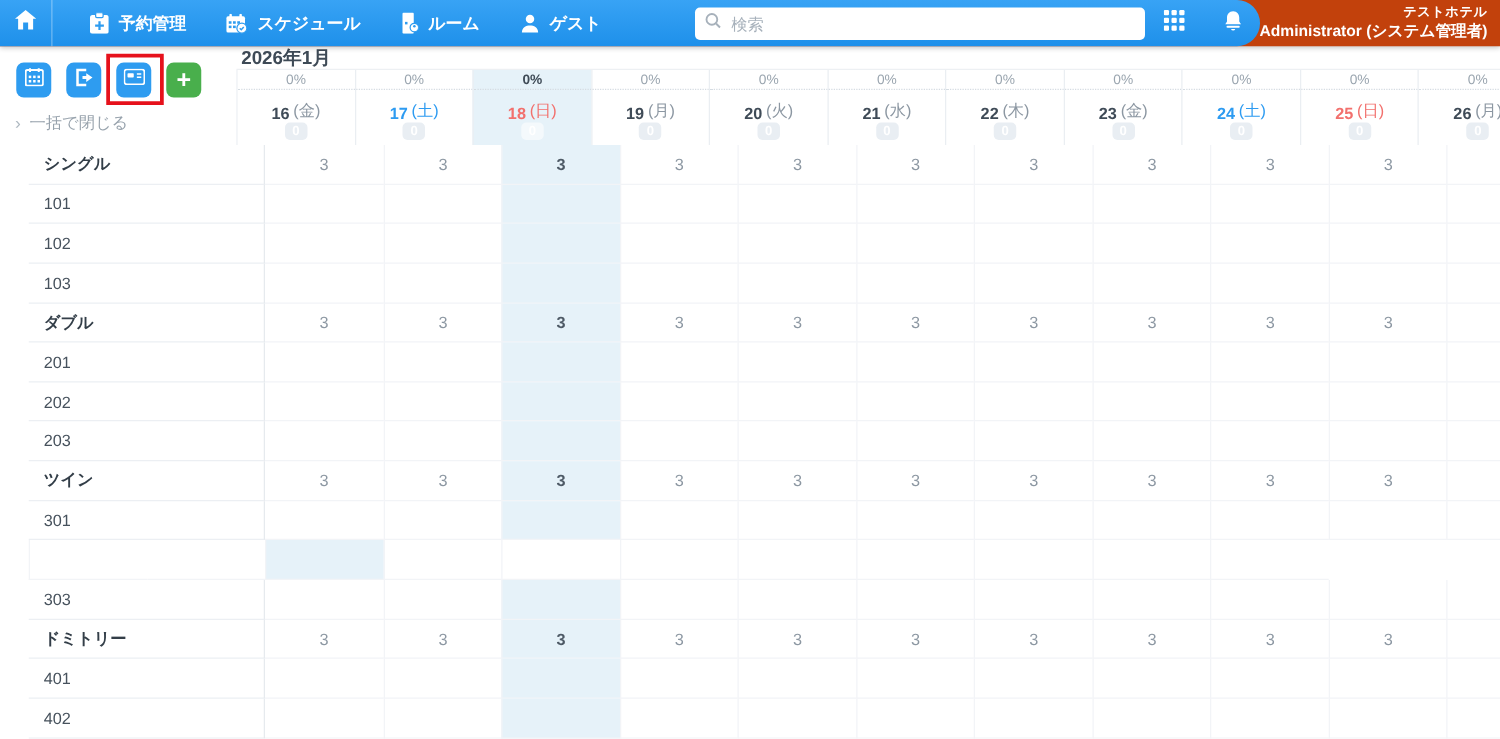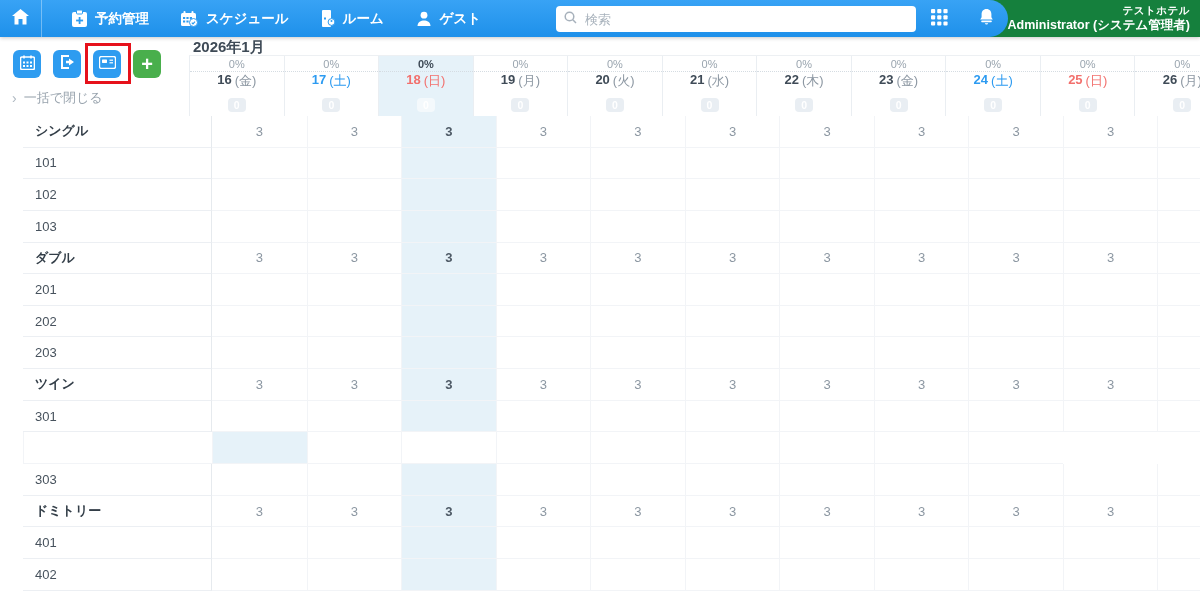--- a/index.html
+++ b/index.html
@@ -2,21 +2,21 @@
 <html><head>
 <meta charset="utf-8">
 <style>
   html,body{margin:0;padding:0;}
   body{
     width:1200px;height:591px;overflow:hidden;position:relative;
     background:#fff;font-family:"Liberation Sans","DejaVu Sans",sans-serif;
     -webkit-font-smoothing:antialiased;
   }
   
-  .nav{position:absolute;top:0;left:0;width:1200px;height:37px;background:#15803d;box-shadow:0 1px 4px rgba(0,0,0,.22);z-index:20;}
+  .nav{position:absolute;top:0;left:0;width:1200px;height:37px;background:#c2410c;box-shadow:0 1px 4px rgba(0,0,0,.22);z-index:20;}
   .nav-blue{position:absolute;top:0;left:0;height:37px;width:1008px;border-radius:0 19px 19px 0;
     background:linear-gradient(180deg,#38a3f5,#1e90ea);display:flex;align-items:center;}
   .home-btn{width:41px;height:37px;display:flex;align-items:center;justify-content:center;flex:none;
     border-right:1px solid rgba(255,255,255,.35);cursor:pointer;}
   .nav-items{display:flex;margin-left:30px;gap:32px;align-items:center;}
   .nav-item{display:flex;align-items:center;gap:8px;color:#fff;font-size:13.5px;font-weight:bold;cursor:pointer;white-space:nowrap;}
   .nav-item svg{display:block;}
   .search{position:absolute;left:556px;top:6px;width:360px;height:26px;background:#fff;border-radius:4px;
     display:flex;align-items:center;padding:0 8px;box-sizing:border-box;gap:6px;}
   .search input{border:none;outline:none;flex:1;font-size:13px;color:#333;background:transparent;font-family:inherit;}
@@ -40,21 +40,21 @@
   .month-label{position:absolute;left:193px;top:39px;height:16px;line-height:16px;font-size:15px;font-weight:bold;color:#3e4a56;z-index:4;}
   .ghead{position:absolute;left:189px;top:37px;width:1011px;height:79px;overflow:hidden;}
   .month-row{height:18px;border-bottom:1px solid #edf0f3;}
   .day-cols{display:flex;height:61px;border-bottom:1px solid #e9edf1;width:1100px;}
   .gcol{width:94.55px;flex:none;box-sizing:border-box;border-left:1px solid #eaeef2;
     display:flex;flex-direction:column;align-items:center;cursor:pointer;}
   .gcol.hl{background:#e6f2f9;}
   .pct{height:16px;line-height:16px;font-size:11px;color:#9aa5af;width:100%;text-align:center;
     border-bottom:1px dotted #d5dce2;box-sizing:border-box;}
   .gcol.hl .pct{color:#3f4b57;font-weight:bold;}
-  .date{height:26px;display:flex;align-items:flex-start;justify-content:center;font-size:13px;}
+  .date{height:26px;display:flex;align-items:flex-end;justify-content:center;font-size:13px;}
   .dnum{font-weight:bold;color:#3f4b57;}
   .ddow{margin-left:3px;color:#8c97a2;}
   .date.sat .dnum,.date.sat .ddow{color:#2d9bf1;}
   .date.sun .dnum,.date.sun .ddow{color:#f2706d;}
   .brow{height:19px;display:flex;align-items:flex-start;justify-content:center;}
   .badge{display:inline-block;min-width:10px;padding:1px 4px;background:#e9eef3;border-radius:4px;
     color:#fff;font-size:10.5px;font-weight:bold;line-height:12px;text-align:center;}
   .gcol.hl .badge{background:rgba(255,255,255,.55);}
   
   .grid{position:absolute;top:116px;left:0;width:1200px;height:475px;overflow:hidden;padding-left:23px;}

